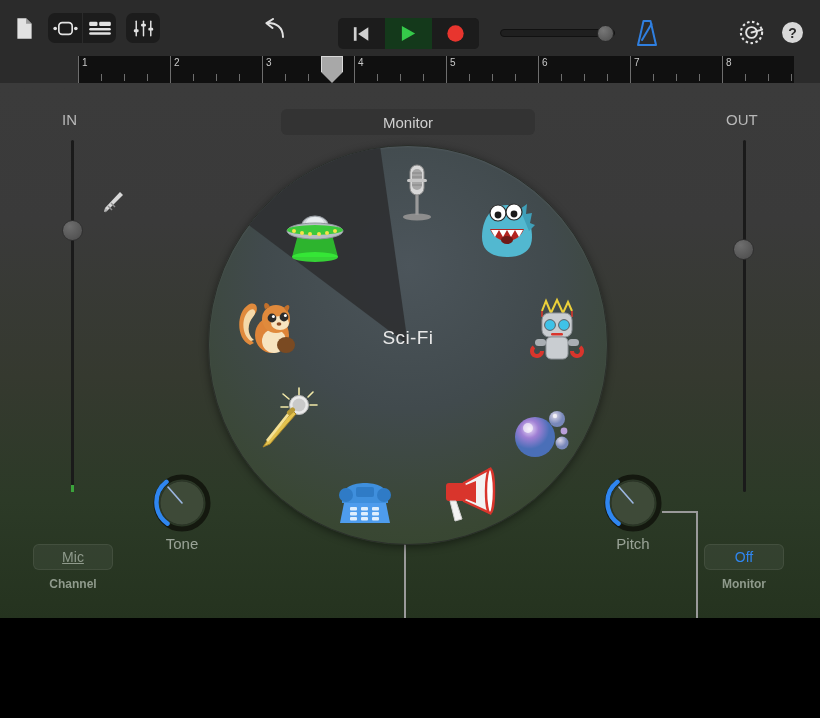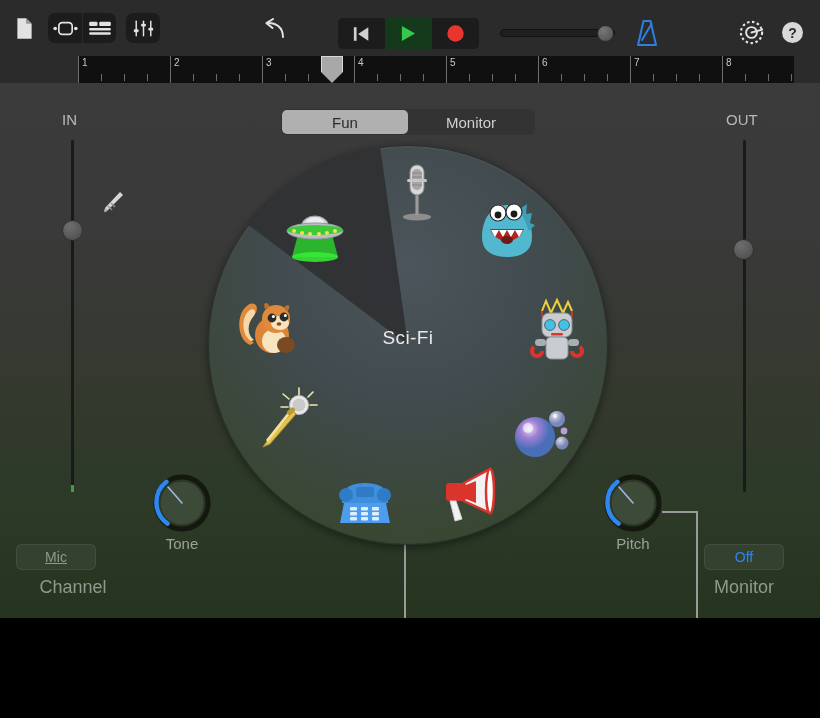--- a/index.html
+++ b/index.html
@@ -122,21 +122,21 @@
   .level-dot { position: absolute; width: 3px; height: 7px; background: #3ba33b; }
 
   .plug-icon { position: absolute; left: 98px; top: 108px; width: 26px; height: 24px; }
 
   .pill-btn {
     position: absolute; width: 80px; height: 26px; border-radius: 6px;
     background: rgba(255,255,255,0.055); border: 1px solid rgba(255,255,255,0.07);
     display: flex; align-items: center; justify-content: center;
     font-size: 14px; cursor: pointer;
   }
-  .pill-caption { position: absolute; font-size: 18px; color: #8f9a8c; width: 110px; text-align: center; }
+  .pill-caption { position: absolute; font-size: 12px; color: #8f9a8c; width: 110px; text-align: center; font-weight: bold; }
 
   
   .wheel-wrap { position: absolute; left: 208px; top: 62px; width: 400px; height: 400px; }
   .wheel {
     position: absolute; left: 0; top: 0; width: 400px; height: 400px; border-radius: 50%;
     background: radial-gradient(circle at 50% 30%, #4c555b 0%, #414a4d 42%, #394733 78%, #32432c 100%);
     box-shadow: 0 2px 8px rgba(0,0,0,0.45), inset 0 1px 2px rgba(255,255,255,0.07);
     border: 1px solid #2a2e2a;
     cursor: pointer;
   }
@@ -327,37 +327,36 @@
         <div class="playhead-body"></div>
         <div class="playhead-tip"></div>
       </div>
     </div>
     <div class="ruler-plus">+</div>
   </div>
 
   <div class="stage">
 
     <div class="funstudio">
-      <div class="fs-opt active">Fun</div>
       <div class="fs-opt">Monitor</div>
     </div>
 
     <div class="io-label" style="left:62px; top:28px;">IN</div>
     <div class="plug-icon">
       <svg viewBox="0 0 26 24" width="26" height="24">
         <path d="M22 1 L25 4 L10 19 L6 21 L7 17 Z" fill="#d8d8d8"></path>
         <path d="M7 17 L10 19 L7.5 21.5 Z" fill="#b0b0b0"></path>
         <line x1="13" y1="12" x2="17" y2="16" stroke="#8f8f8f" stroke-width="1.4"></line>
         <line x1="10" y1="15" x2="14" y2="19" stroke="#8f8f8f" stroke-width="1.4"></line>
       </svg>
     </div>
     <div class="io-slider-track" style="left:71px; top:57px; height:352px;"></div>
     <div class="io-knob" style="left:62px; top:137px;"></div>
     <div class="level-dot" style="left:71px; top:402px;"></div>
-    <div class="pill-btn" style="left:16px; top:461px; color:#8f9a8c;text-decoration:underline;">Mic</div>
+    <div class="pill-btn" style="left:33px; top:461px; color:#8f9a8c;text-decoration:underline;">Mic</div>
     <div class="pill-caption" style="left:18px; top:494px;">Channel</div>
 
     <div class="io-label" style="left:726px; top:28px;">OUT</div>
     <div class="io-slider-track" style="left:743px; top:57px; height:352px;"></div>
     <div class="io-knob" style="left:733px; top:156px;"></div>
     <div class="pill-btn" style="left:704px; top:461px;">
       <span style="color:#2f86f0;">Off</span>
     </div>
     <div class="pill-caption" style="left:689px; top:494px;">Monitor</div>
 

